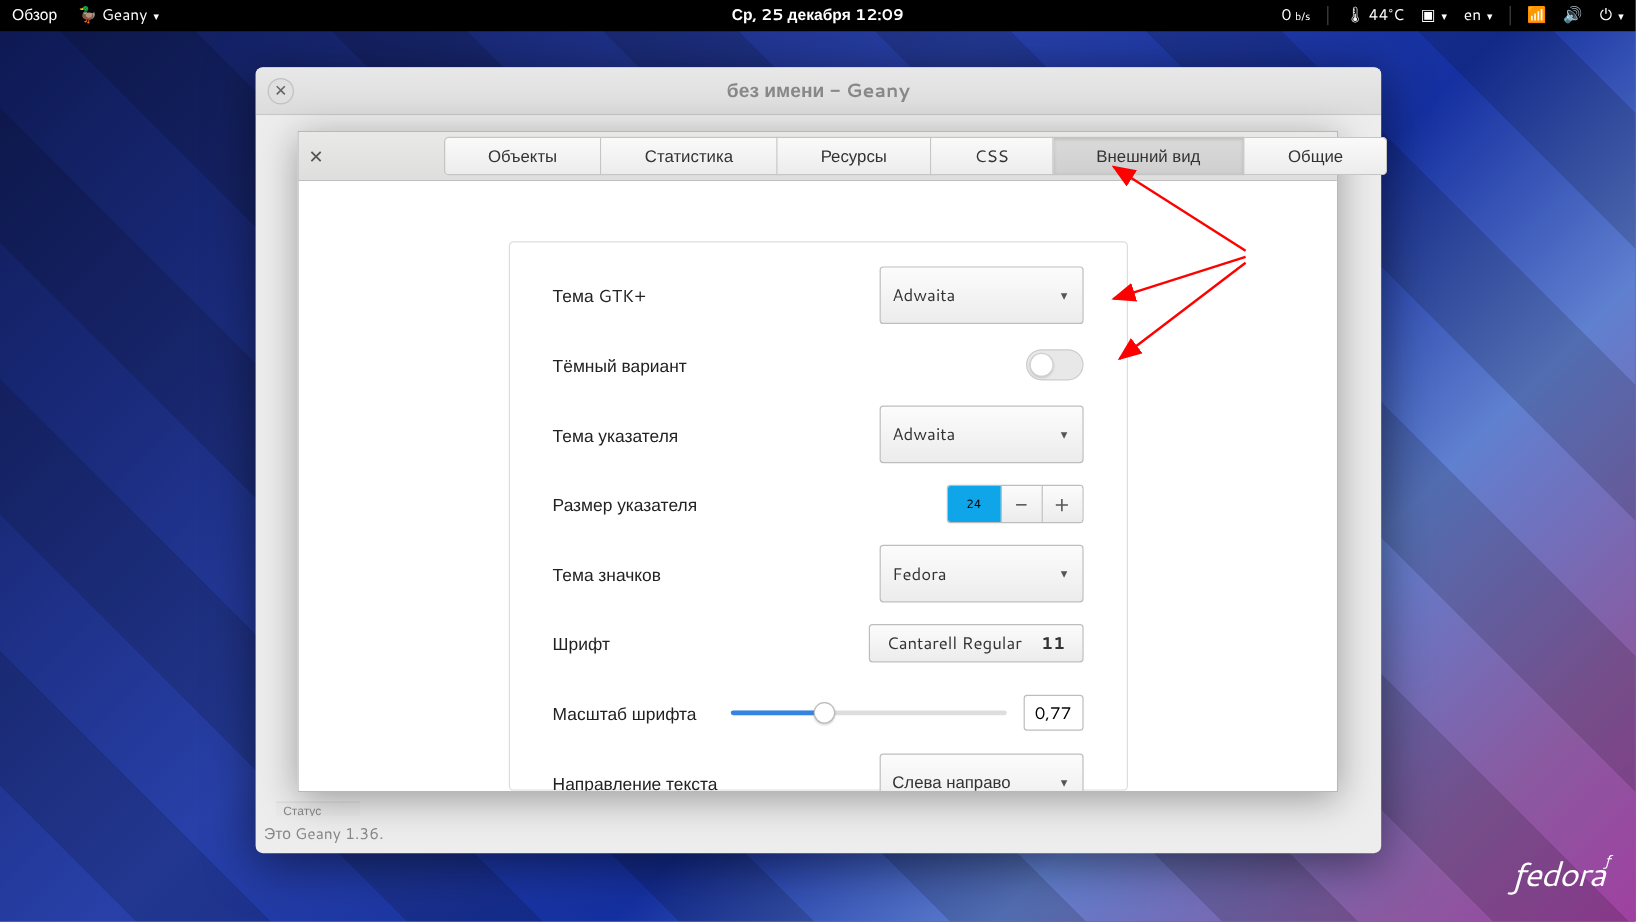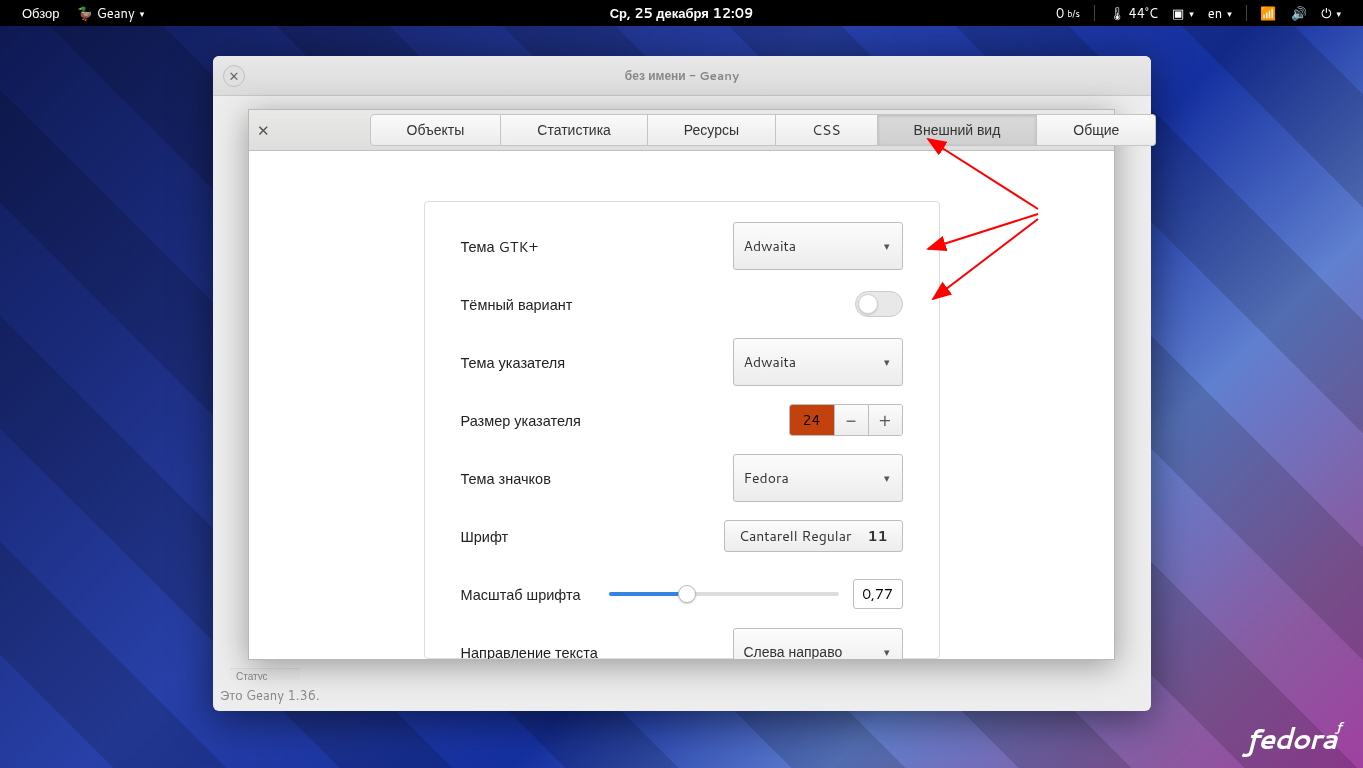--- a/index.html
+++ b/index.html
@@ -1,58 +1,58 @@
 <!DOCTYPE html>
 <html><head>
 <meta charset="utf-8">
 <style>
 *{margin:0;padding:0;box-sizing:border-box;font-family:Cantarell,sans-serif}
 body{width:1363px;height:768px;background:#1a1a3d;overflow:hidden;position:relative}
 .desktop-bg{position:absolute;inset:0;background:linear-gradient(135deg,#0d1850 0%,#1a2a7a 20%,#2840a8 40%,#1530a0 60%,#6080d0 75%,#8a5aa0 90%,#a040a0 100%)}
 .desktop-bg::before{content:"";position:absolute;inset:0;background:repeating-linear-gradient(45deg,transparent 0 80px,rgba(0,0,0,0.15) 80px 160px)}
-.topbar{position:relative;height:26px;background:#000;color:#fff;display:flex;align-items:center;font-size:13px;padding:0 22px;z-index:10}
+.topbar{position:relative;height:26px;background:#000;color:#fff;display:flex;align-items:center;font-size:13px;padding:0 10px;z-index:10}
 .topbar-left{display:flex;align-items:center;gap:18px}
 .topbar-center{position:absolute;left:50%;transform:translateX(-50%);font-weight:bold}
 .topbar-right{margin-left:auto;display:flex;align-items:center;gap:14px}
 .tb-item{display:flex;align-items:center;gap:3px}
 .arrow-down{font-size:9px;margin-left:2px}
 .tb-sep{width:1px;height:16px;background:#444}
 .window-main{position:absolute;left:213px;top:56px;width:938px;height:655px;background:#ededed;border-radius:6px;box-shadow:0 8px 40px rgba(0,0,0,0.5);display:flex;flex-direction:column;overflow:hidden}
 .titlebar{height:40px;background:linear-gradient(#e8e8e8,#dcdcdc);border-bottom:1px solid #c8c8c8;display:flex;align-items:center;position:relative;border-radius:6px 6px 0 0}
 .title-close{position:absolute;left:10px;width:22px;height:22px;border-radius:50%;display:flex;align-items:center;justify-content:center;font-size:13px;color:#666;cursor:pointer;background:#e0e0e0;border:1px solid #c0c0c0}
-.title-text{margin:3px auto;color:#888;font-size:12px;font-weight:bold}
+.title-text{margin:3px auto;color:#888;font-size:16px;font-weight:bold}
 .inspector{position:absolute;left:248px;top:109px;width:867px;height:551px;background:#fff;border:1px solid #b8b8b8;box-shadow:0 6px 30px rgba(0,0,0,0.35);z-index:20;display:flex;flex-direction:column}
 .inspector-header{height:41px;background:linear-gradient(#e9e9e7,#dedede);border-bottom:1px solid #c0c0c0;display:flex;align-items:center;padding:0 8px}
 .ih-close{width:24px;height:24px;display:flex;align-items:center;justify-content:center;font-size:15px;color:#555;cursor:pointer;margin-right:100px}
 .tabs{display:flex;height:32px}
 .tab{padding:0 36px;display:flex;align-items:center;font-size:14px;color:#333;background:linear-gradient(#fafafa,#ececec);border:1px solid #c5c5c5;border-left:none;cursor:pointer;white-space:nowrap}
 .tab:first-child{border-left:1px solid #c5c5c5;border-radius:4px 0 0 4px}
 .tab:last-child{border-radius:0 4px 4px 0}
 .tab.active{background:linear-gradient(#dadada,#cfcfcf);box-shadow:inset 0 1px 3px rgba(0,0,0,0.15)}
 .inspector-body{flex:1;background:#fff;padding:50px 0 0 0;display:flex;justify-content:center;overflow:hidden}
 .settings-panel{width:516px;border:1px solid #ddd;border-radius:4px;padding:25px 36px}
 .setting-row{display:flex;align-items:center;height:38px;margin-bottom:20px}
 .setting-label{font-size:14.5px;color:#222;flex:1}
 .dropdown{width:170px;height:48px;background:linear-gradient(#fcfcfc,#ececec);border:1px solid #bdbdbd;border-radius:3px;display:flex;align-items:center;padding:0 10px;font-size:14px;color:#333;cursor:pointer;position:relative}
 .dropdown::after{content:"▾";position:absolute;right:12px;color:#555;font-size:11px}
 .toggle{width:48px;height:26px;background:#e8e8e8;border:1px solid #ccc;border-radius:13px;position:relative;cursor:pointer}
 .toggle-knob{position:absolute;left:2px;top:2px;width:20px;height:20px;background:#fff;border-radius:50%;border:1px solid #d0d0d0;box-shadow:0 1px 2px rgba(0,0,0,0.15)}
 .stepper{display:flex;height:32px;border:1px solid #bdbdbd;border-radius:3px;overflow:hidden}
-.stepper-val{width:44px;display:flex;align-items:center;justify-content:center;font-size:14px;background:#c2410c}
+.stepper-val{width:44px;display:flex;align-items:center;justify-content:center;font-size:10px;background:#0ea5e9}
 .stepper-btn{width:34px;display:flex;align-items:center;justify-content:center;background:linear-gradient(#fcfcfc,#ececec);border-left:1px solid #bdbdbd;font-size:18px;color:#555;cursor:pointer}
 .font-btn{height:32px;background:linear-gradient(#fcfcfc,#ececec);border:1px solid #bdbdbd;border-radius:3px;display:flex;align-items:center;padding:0 14px;font-size:14px;color:#333;cursor:pointer;gap:16px}
 .font-size{font-weight:bold}
 .slider-row{display:flex;align-items:center;gap:14px}
 .slider{width:230px;height:4px;background:#ddd;border-radius:2px;position:relative}
 .slider-fill{position:absolute;left:0;top:0;height:100%;width:34%;background:#3584e4;border-radius:2px}
 .slider-knob{position:absolute;left:34%;top:50%;transform:translate(-50%,-50%);width:18px;height:18px;background:#fff;border:1px solid #bbb;border-radius:50%;box-shadow:0 1px 2px rgba(0,0,0,0.2)}
 .scale-val{width:50px;height:30px;border:1px solid #bdbdbd;border-radius:3px;display:flex;align-items:center;justify-content:center;font-size:14px;background:#fff}
 .status-snip{position:absolute;left:220px;top:686px;color:#888;font-size:13px;z-index:5}
 .status-tab{position:absolute;left:230px;top:668px;width:70px;height:12px;background:#eaeaea;z-index:5;border-top:1px solid #ddd;font-size:10px;color:#888;padding-left:6px;overflow:hidden}
-.fedora-logo{position:absolute;right:22px;bottom:10px;color:#fff;font-size:28px;font-style:italic;font-weight:700;z-index:3;letter-spacing:-1px}
+.fedora-logo{position:absolute;right:22px;bottom:20px;color:#fff;font-size:28px;font-style:italic;font-weight:400;z-index:3;letter-spacing:-1px}
 .fedora-logo sup{font-size:12px;vertical-align:top}
 .annotation-svg{position:absolute;left:248px;top:109px;width:867px;height:551px;z-index:25;pointer-events:none}
 </style>
 </head>
 <body>
 
 <div class="desktop-bg"></div>
 
 <div class="topbar">
   <div class="topbar-left">

